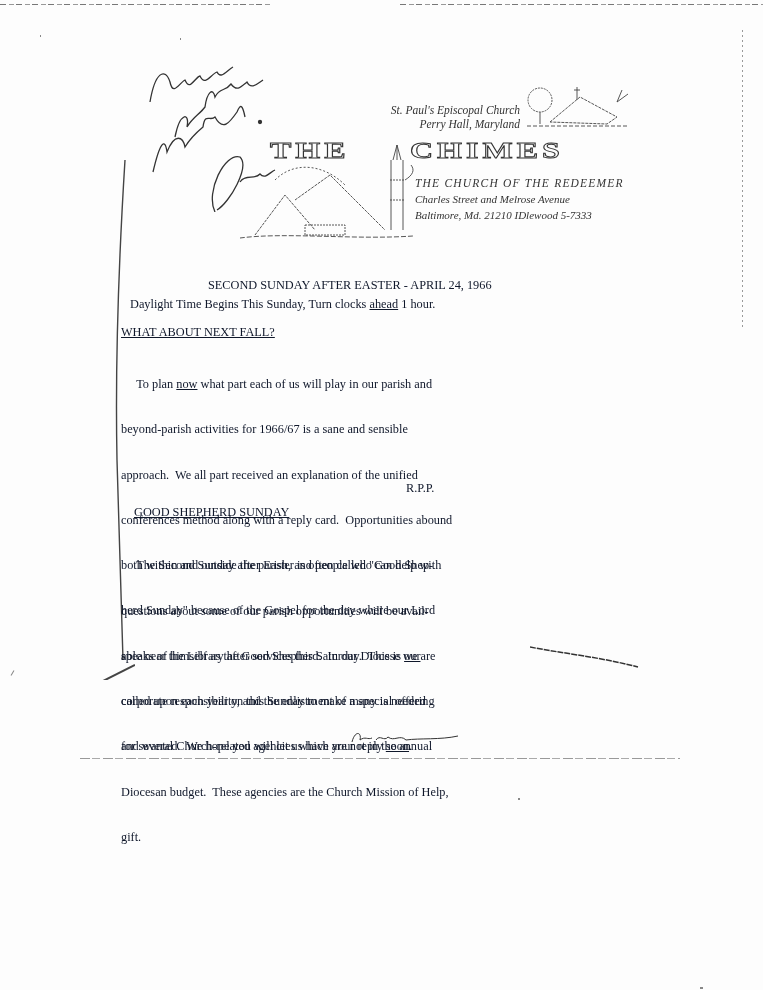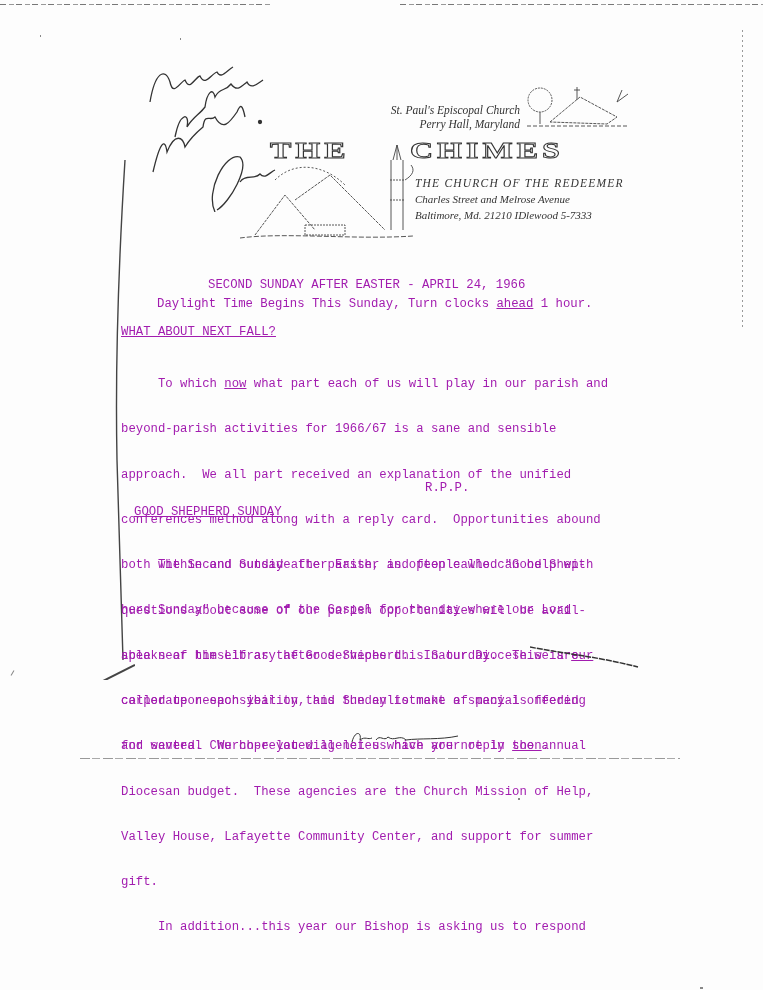--- a/index.html
+++ b/index.html
@@ -11,21 +11,21 @@
     .speck { position: absolute; width: 1px; height: 2px; background: #888; }
     .handwriting { position: absolute; left: 145px; top: 62px; width: 170px; height: 150px; }
     .handwriting svg { width: 100%; height: 100%; }
     .margin-line { position: absolute; left: 95px; top: 160px; width: 40px; height: 520px; }
     .masthead-small { position: absolute; font-family: "Liberation Serif", "DejaVu Serif", serif; font-style: italic; font-size: 11.5px; text-align: right; line-height: 14px; color: #333; }
     .chimes { position: absolute; font-family: "Liberation Serif", "DejaVu Serif", serif; font-weight: bold; color: #fdfdfd;
       -webkit-text-stroke: 1.2px #333; letter-spacing: 4px; transform: scaleY(0.75); transform-origin: top left; }
     .church-img { position: absolute; }
     .address { position: absolute; left: 415px; top: 175px; width: 222px; font-family: "Liberation Serif", "DejaVu Serif", serif; font-style: italic; font-size: 11px; color: #333; line-height: 16px; }
     .address .line1 { font-size: 11.5px; letter-spacing: 1.2px; }
-    .typed { position: absolute; font-size: 12.3px; line-height: 15.1px; white-space: pre; color: #a21caf; }
+    .typed { position: absolute; font-size: 12.3px; line-height: 15.1px; white-space: pre; color: #0f172a; font-family: Liberation Serif, serif; }
     .u { text-decoration: underline; }
     .signature { position: absolute; left: 350px; top: 728px; width: 110px; height: 18px; }
   </style>
 </head>
 <body>
 
 <div class="scan-line" style="left:0;top:4px;width:270px;"></div>
 <div class="scan-line" style="left:400px;top:4px;width:363px;"></div>
 <div class="scan-line" style="left:80px;top:758px;width:600px;background:repeating-linear-gradient(90deg,#999 0 10px,transparent 10px 12px,#aaa 12px 20px,transparent 20px 23px);"></div>
 <div class="scan-line" style="left:742px;top:30px;width:1px;height:300px;background:repeating-linear-gradient(180deg,#999 0 2px,transparent 2px 5px);"></div>
@@ -75,47 +75,45 @@
   <path d="M170 40 C 178 35, 180 30, 176 25"></path>
 </svg>
 
 <div class="address">
   <div class="line1">THE CHURCH OF THE REDEEMER</div>
   <div>Charles Street and Melrose Avenue</div>
   <div>Baltimore, Md. 21210 IDlewood 5-7333</div>
 </div>
 
 <div class="typed" style="left:208px;top:278px;">SECOND SUNDAY AFTER EASTER - APRIL 24, 1966</div>
-<div class="typed" style="left:157px;top:297px;"><span>Daylight Time Begins This Sunday, Turn clocks </span><span class="u">ahead</span><span> 1 hour.</span></div>
+<div class="typed" style="left:130px;top:297px;"><span>Daylight Time Begins This Sunday, Turn clocks </span><span class="u">ahead</span><span> 1 hour.</span></div>
 
 <div class="typed u" style="left:121px;top:325px;">WHAT ABOUT NEXT FALL?</div>
 <div class="typed" style="left:121px;top:347px;">
-  <div><span>     To which </span><span class="u">now</span><span> what part each of us will play in our parish and</span></div>
+  <div><span>     To plan </span><span class="u">now</span><span> what part each of us will play in our parish and</span></div>
   <div><span>beyond-parish activities for 1966/67 is a sane and sensible</span></div>
   <div><span>approach.  We all part received an explanation of the unified</span></div>
   <div><span>conferences method along with a reply card.  Opportunities abound</span></div>
   <div><span>both within and outside the parish, and people who can help with</span></div>
   <div><span>questions about some of our parish opportunities will be avail-</span></div>
   <div><span>able near the Library after services this Saturday.  This is </span><span class="u">our</span></div>
   <div><span>corporate responsibility, and the enlistment of many is needed</span></div>
   <div><span>and wanted.  We hope you will let us have your reply </span><span class="u">soon</span><span>.</span></div>
 </div>
-<div class="typed" style="left:425px;top:481px;">R.P.P.</div>
+<div class="typed" style="left:406px;top:481px;">R.P.P.</div>
 
 <div class="typed u" style="left:134px;top:505px;">GOOD SHEPHERD SUNDAY</div>
 <div class="typed" style="left:121px;top:528px;">
   <div><span>     The Second Sunday after Easter is often called "Good Shep-</span></div>
   <div><span>herd Sunday" because of the Gospel for the day where our Lord</span></div>
   <div><span>speaks of himself as the Good Shepherd.  In our Diocese we are</span></div>
   <div><span>called upon each year on this Sunday to make a special offering</span></div>
   <div><span>for several Church-related agencies which are not in the annual</span></div>
   <div><span>Diocesan budget.  These agencies are the Church Mission of Help,</span></div>
-  <div><span>Valley House, Lafayette Community Center, and support for summer</span></div>
   <div><span>gift.</span></div>
-  <div><span>     In addition...this year our Bishop is asking us to respond</span></div>
   
   
   
 </div>
 
 <svg style="position:absolute;left:530px;top:645px;width:110px;height:25px;" viewBox="0 0 110 25" fill="none" stroke="#333" stroke-width="1.5">
   <path d="M0 2 C 30 8, 70 12, 108 22" stroke-dasharray="6 1"></path>
 </svg>
 
 <svg class="signature" viewBox="0 0 110 18" fill="none" stroke="#333" stroke-width="1">

